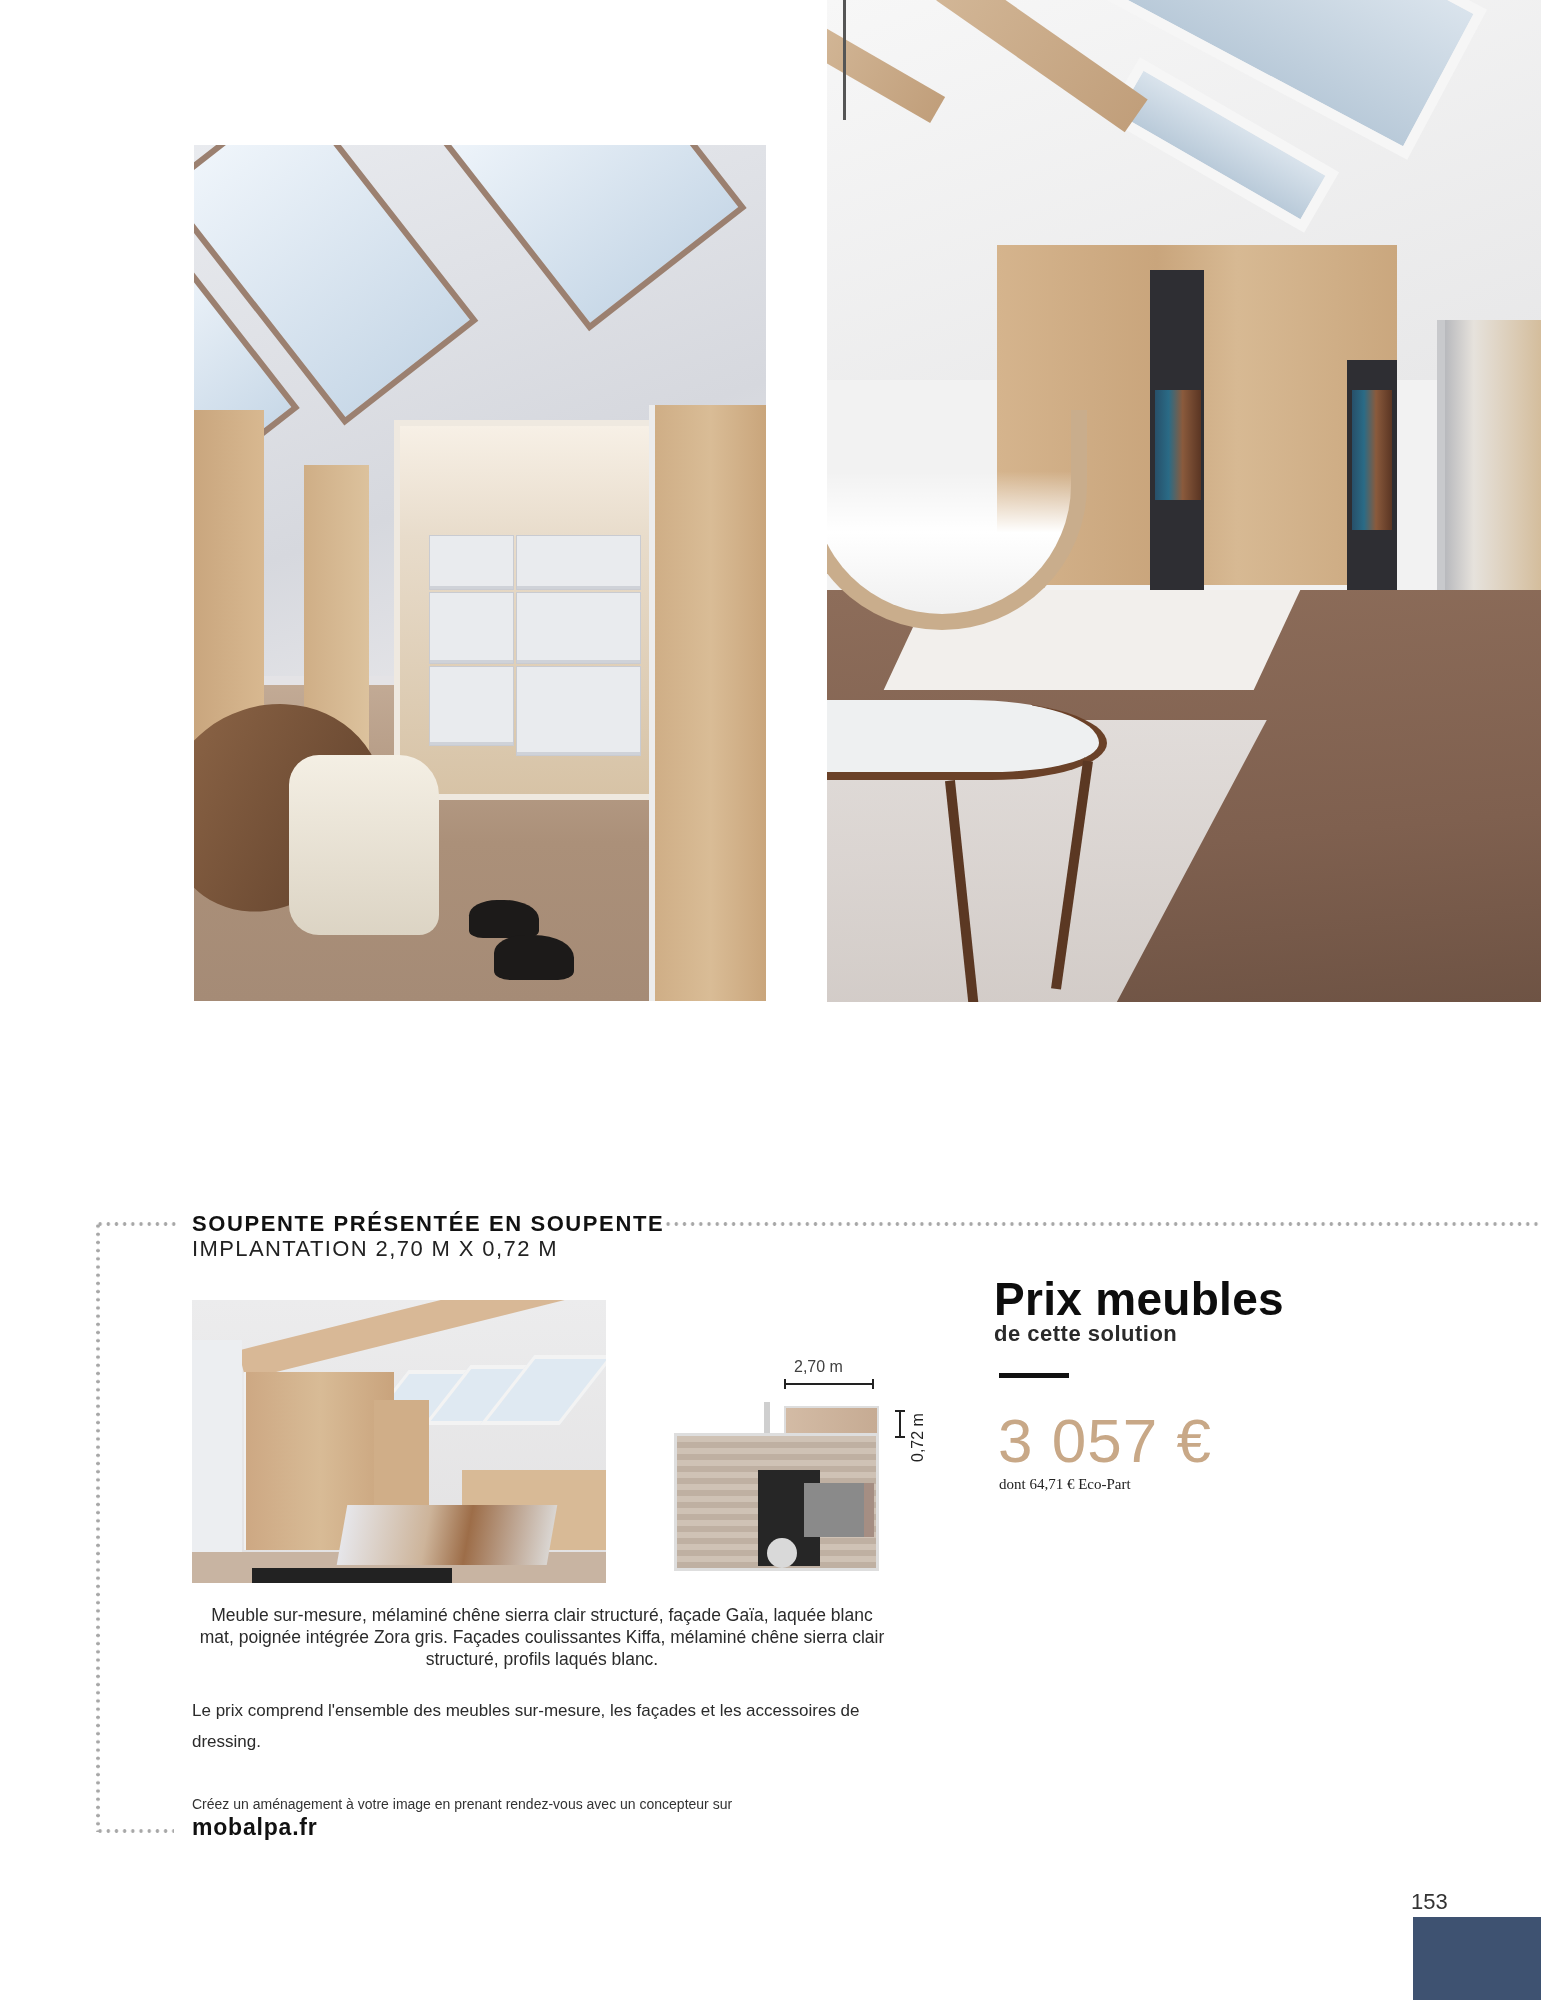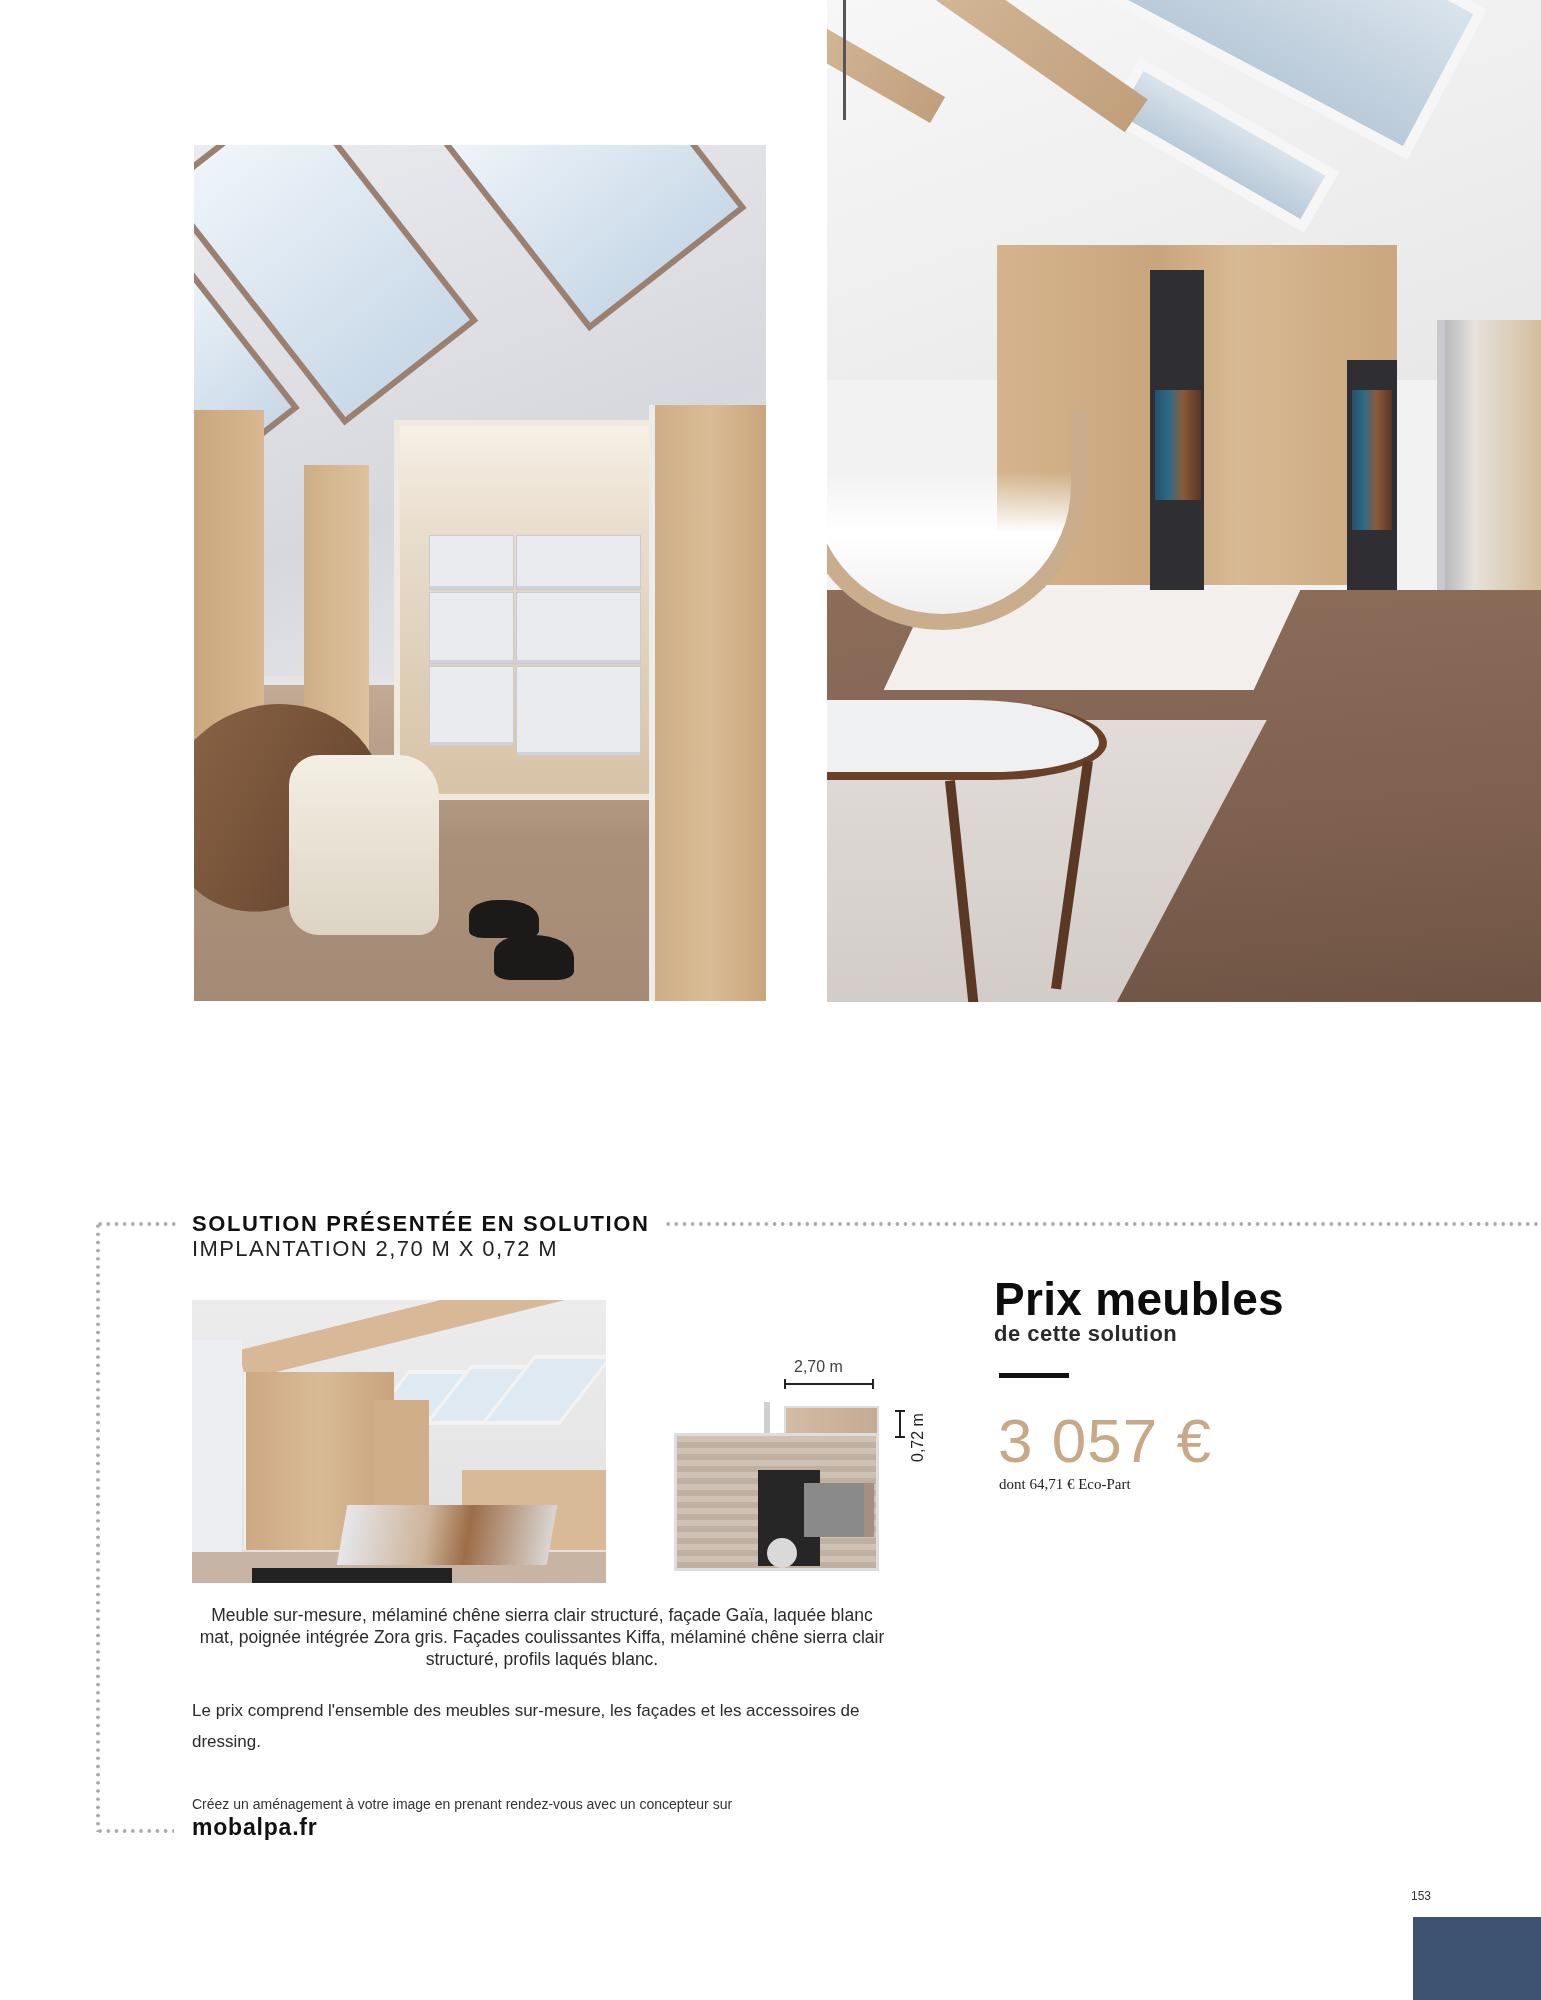--- a/index.html
+++ b/index.html
@@ -72,21 +72,21 @@
   .price-sub { position:absolute; left:994px; top:1321px; font-size: 22px; color:#2a2a2a; letter-spacing: 0.5px; white-space:nowrap;font-weight:bold; }
   .price-bar { position:absolute; left:999px; top:1373px; width:70px; height:5px; background:#111; }
   .price-amount { position:absolute; left:998px; top:1405px; font-size: 62px; font-weight: 400; color:#c8a887; letter-spacing: 1px; white-space:nowrap; }
   .price-eco { position:absolute; left:999px; top:1476px; font-size: 15px; color:#222; white-space:nowrap;font-family:Liberation Serif, serif; }
 
   .desc { position:absolute; left:192px; top:1604px; width:700px; font-size: 17.5px; line-height: 22px; color:#2b2b2b;text-align:center; }
   .desc2 { position:absolute; left:192px; top:1695px; width:700px; font-size: 17px; line-height: 31px; color:#2b2b2b; }
   .cta { position:absolute; left:192px; top:1796px; font-size: 14px; color:#333; white-space:nowrap; }
   .site { position:absolute; left:192px; top:1814px; font-size: 23px; font-weight:700; color:#111; letter-spacing: 0.8px; white-space:nowrap; }
 
-  .page-num { position:absolute; left:1411px; top:1889px; font-size: 12px; color:#333; }
+  .page-num { position:absolute; left:1411px; top:1889px; font-size: 22px; color:#333; }
   .page-tab { position:absolute; left:1413px; top:1917px; width:128px; height:83px; background:#3e5271; }
 </style>
 </head>
 <body>
 
 <div id="photo-1" class="photo">
   <div class="ceiling"></div>
   <div class="sky s1"></div>
   <div class="sky s2"></div>
   <div class="sky s3"></div>
@@ -127,21 +127,21 @@
   <div class="table"></div>
   <div class="leg" style="left:130px;top:780px;transform:rotate(-6deg);"></div>
   <div class="leg" style="left:240px;top:760px;transform:rotate(8deg);"></div>
 </div>
 
 <div class="dots-h" style="left:96px;top:1222px;width:82px;"></div>
 <div class="dots-h" style="left:664px;top:1222px;width:877px;"></div>
 <div class="dots-v" style="left:96px;top:1222px;height:610px;"></div>
 <div class="dots-h" style="left:96px;top:1829px;width:78px;"></div>
 
-<div class="sol-title">SOLUTION PRÉSENTÉE EN SOLUTION</div>
+<div class="sol-title">SOUPENTE PRÉSENTÉE EN SOUPENTE</div>
 <div class="sol-sub">IMPLANTATION 2,70 M X 0,72 M</div>
 
 <div id="thumb">
   <div class="c" style="left:0;top:0;width:100%;height:100%;background:linear-gradient(180deg,#ececed,#e2e1e2);"></div>
   <div class="c" style="left:50px;top:50px;width:360px;height:30px;background:#d8b896;transform:rotate(-14deg);transform-origin:left;"></div>
   <div class="c" style="left:195px;top:70px;width:80px;height:55px;background:#dfe9f2;border:4px solid #f3f3f3;transform:skewX(-38deg);"></div>
   <div class="c" style="left:255px;top:65px;width:75px;height:60px;background:#dfe9f2;border:4px solid #f3f3f3;transform:skewX(-38deg);"></div>
   <div class="c" style="left:315px;top:55px;width:80px;height:70px;background:#dfe9f2;border:4px solid #f3f3f3;transform:skewX(-38deg);"></div>
   <div class="c" style="left:0;top:40px;width:50px;height:240px;background:#eceef1;"></div>
   <div class="c" style="left:52px;top:72px;width:150px;height:178px;background:linear-gradient(90deg,#cda883,#d8bb96 50%,#c9a37c);border-left:2px solid #f0f0f0;"></div>

